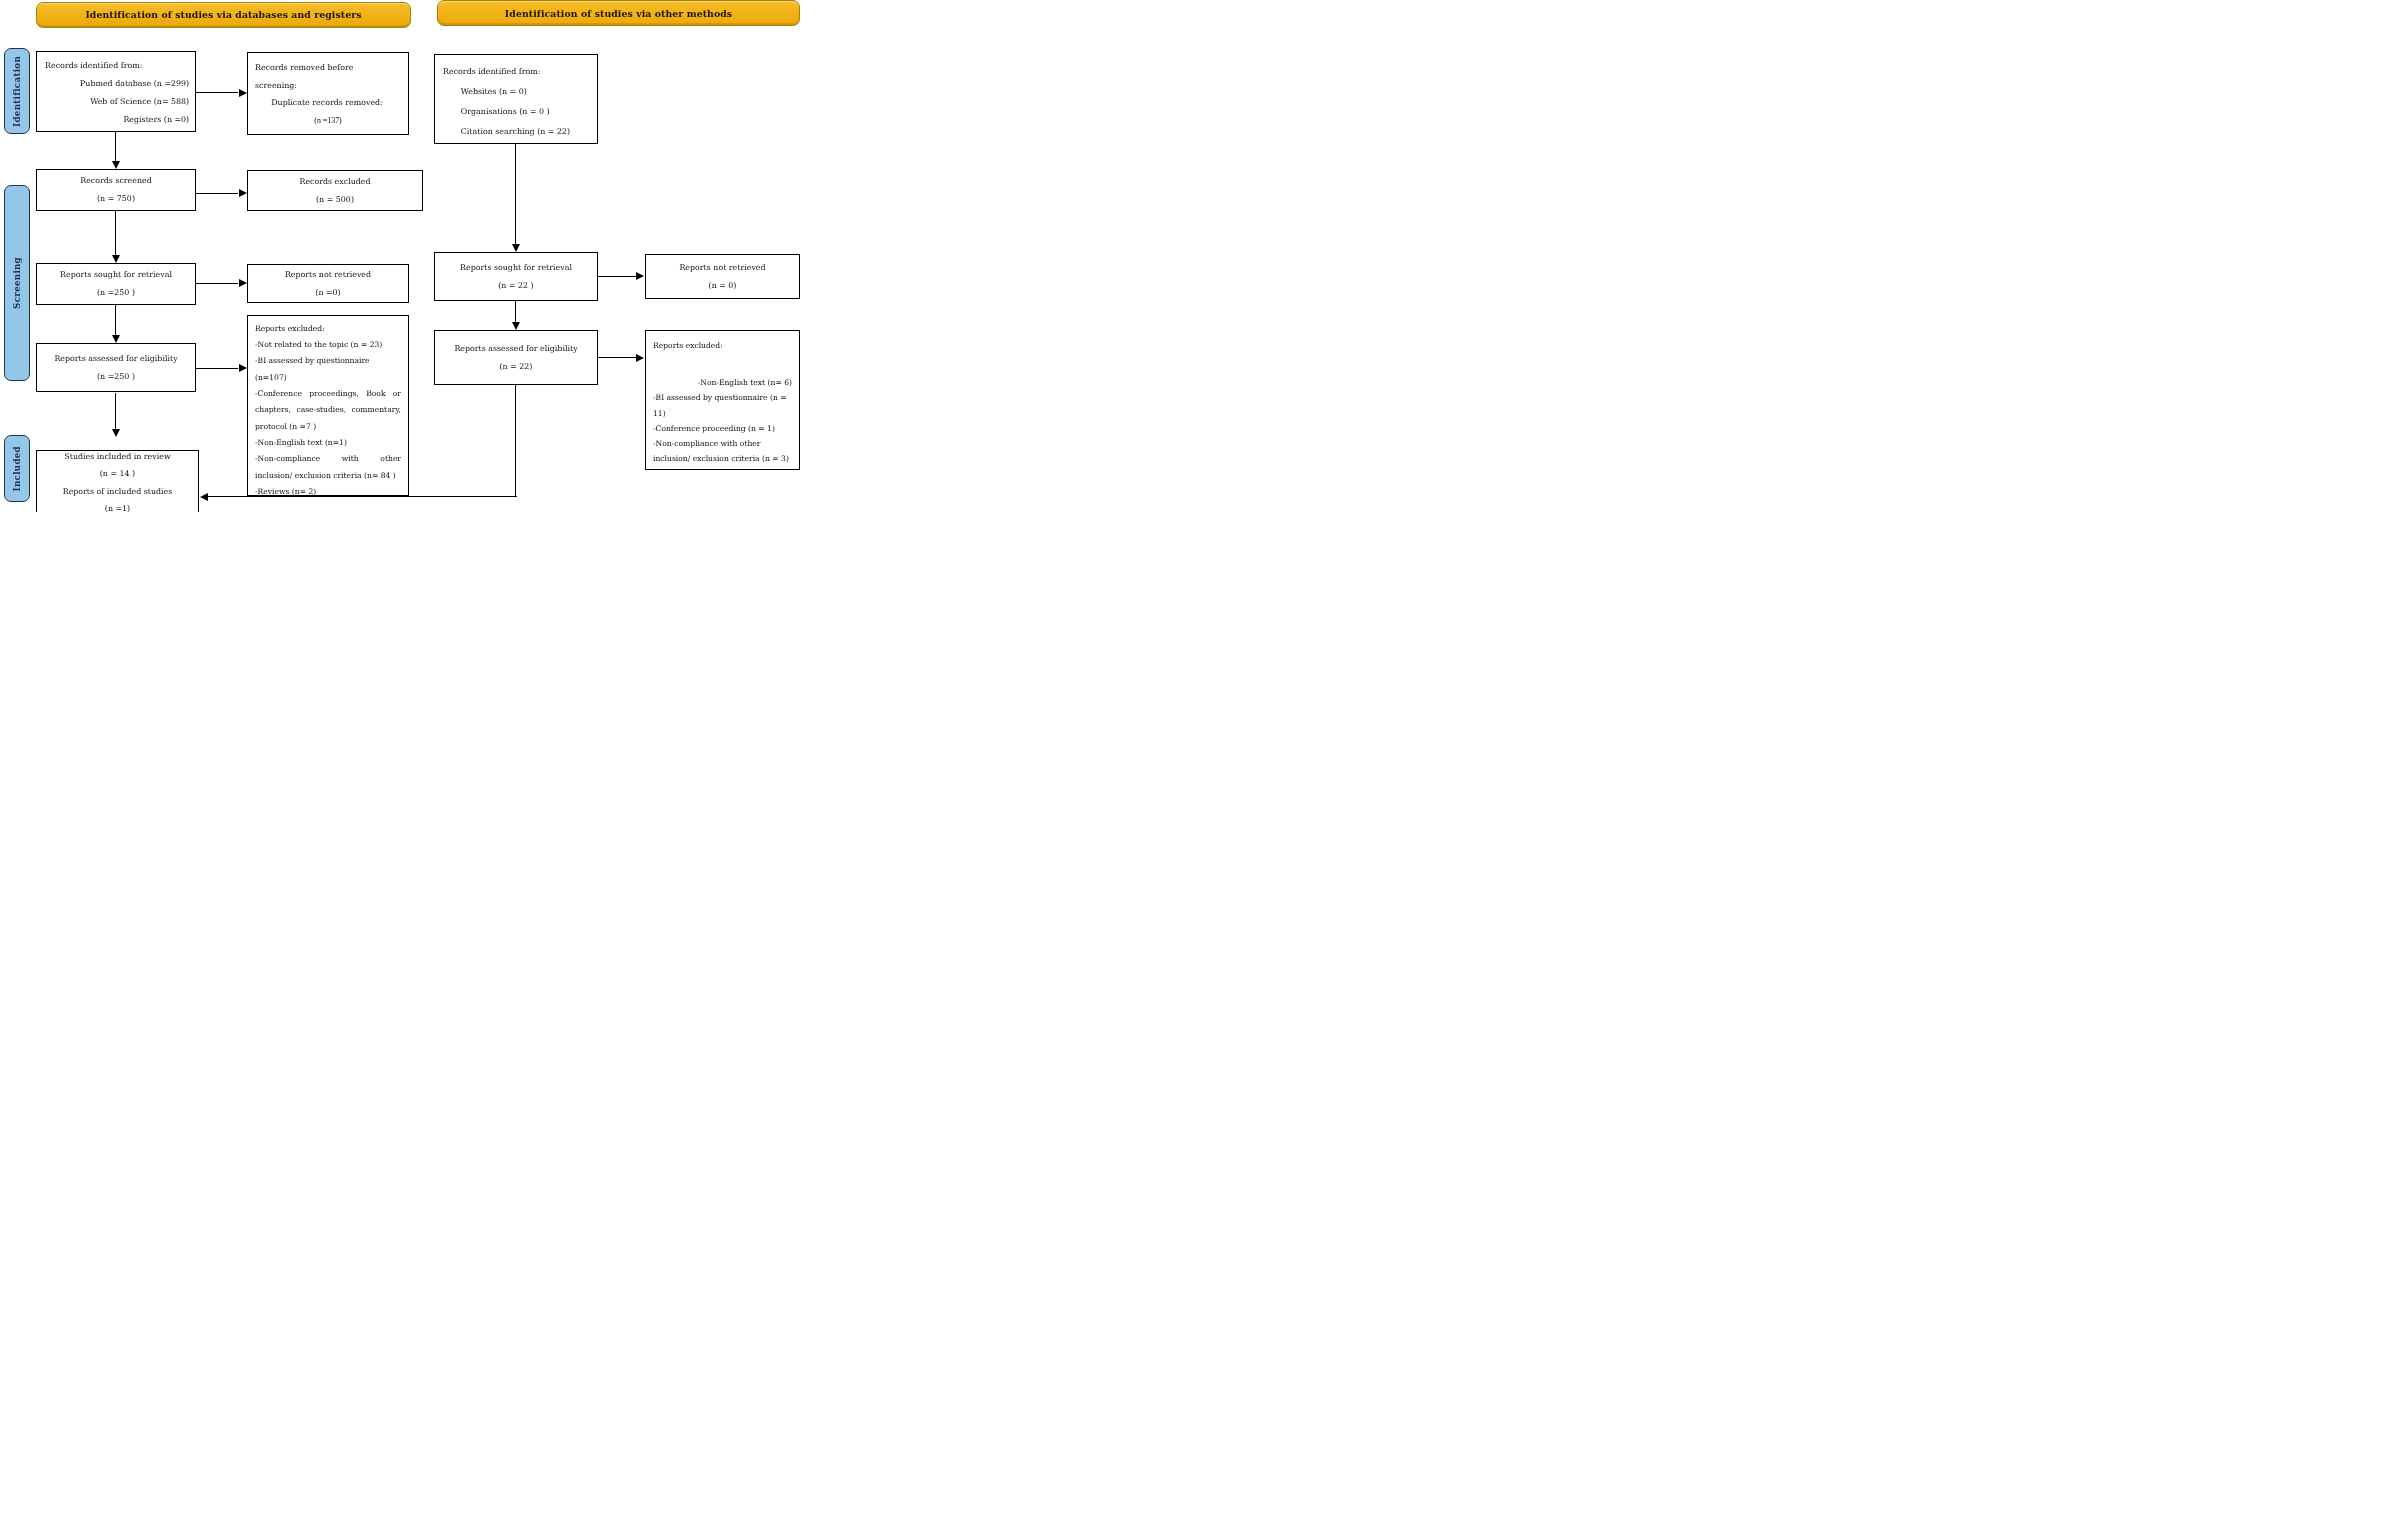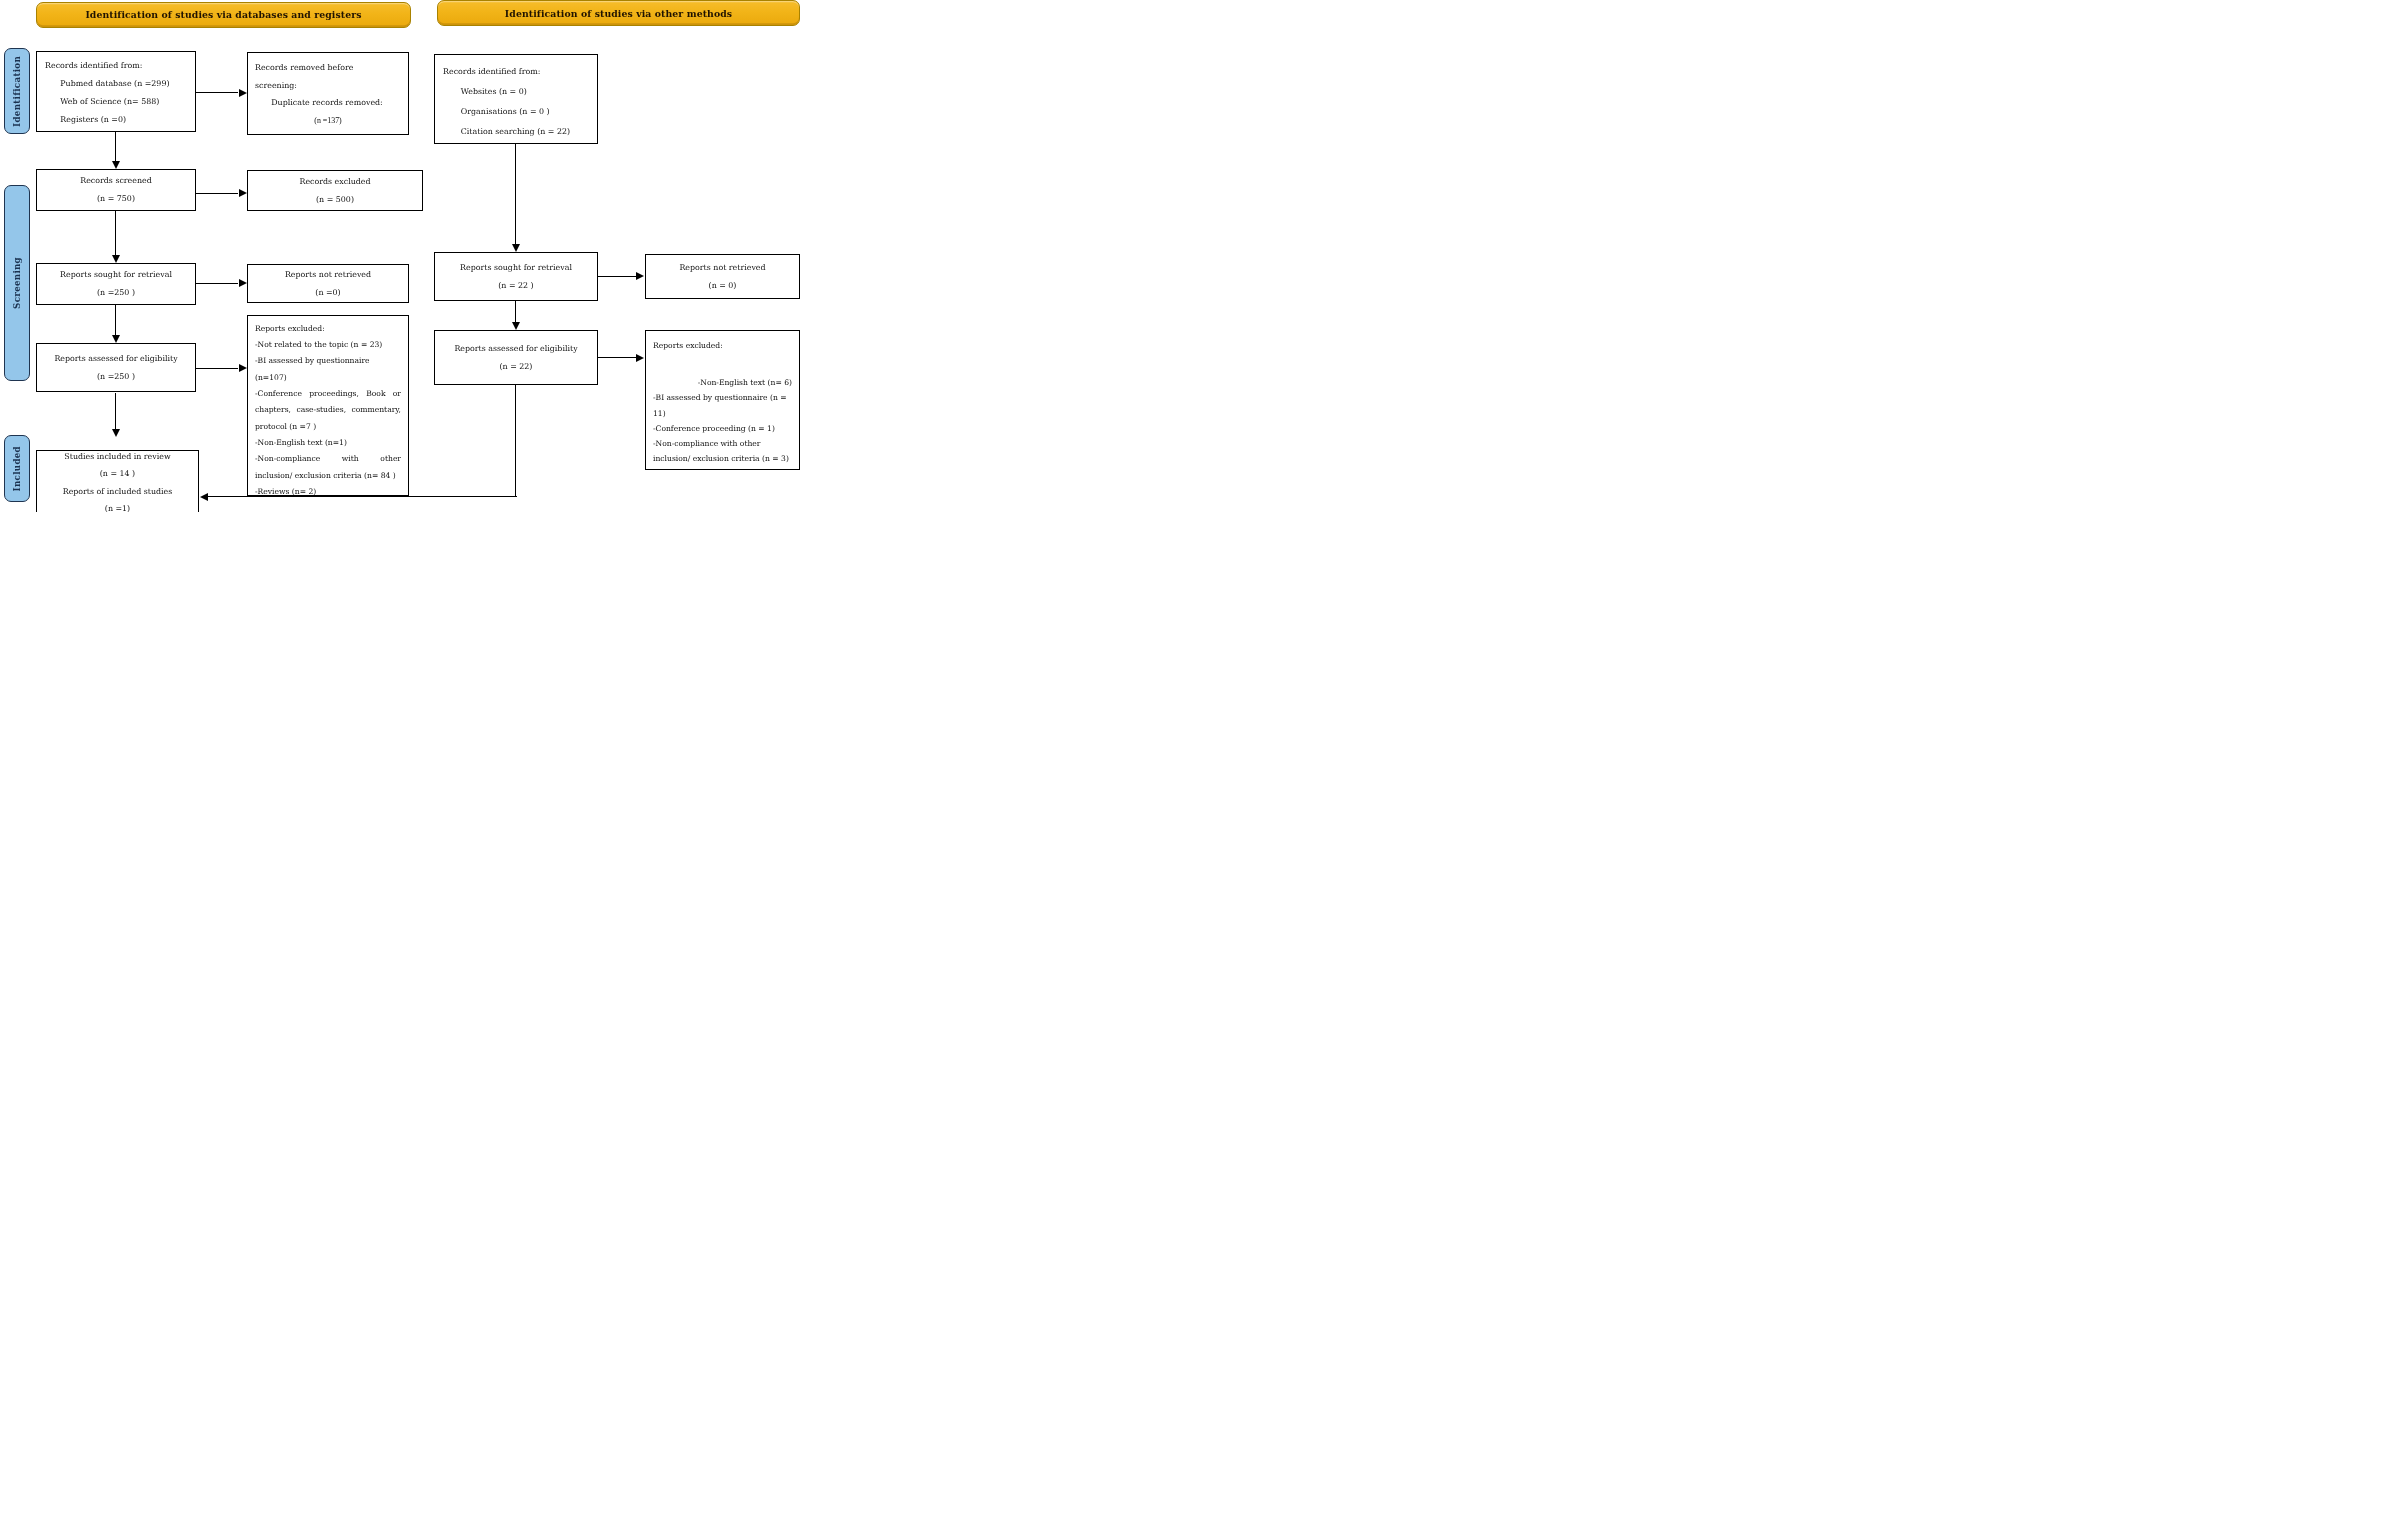--- a/index.html
+++ b/index.html
@@ -26,21 +26,21 @@
     font-weight:bold; font-size:8.7px; color:#1b3250; letter-spacing:0.3px;
   }
   
   .box {
     position:absolute; background:#fff; border:1.2px solid #000;
     border-top-width:1.7px; border-bottom-width:1.7px;
     font-size:7.9px; line-height:2.25; box-sizing:border-box;
   }
   .center-box { display:flex; flex-direction:column; align-items:center; justify-content:center; text-align:center; }
   .pad-a { padding:4.7px 5.8px; line-height:2.3; }
-  .pad-a .indent { padding-left:17.5px; }
+  .pad-a .indent { padding-left:17.5px;text-align:right; }
   .pad-a .t { padding-left:2.3px; }
   .pad-j { padding:7px 5.8px; line-height:2.55; }
   .pad-j .indent { padding-left:20px; }
   .pad-j .t { padding-left:2.3px; }
   .pad-f { padding:5.8px 7px; line-height:2.25; }
   .f-title { max-width:104px; }
   .f-sub { padding-left:16.3px; }
   .f-count { text-align:center;font-family:Liberation Serif, serif; }
   .list-box { padding:4.7px 7px; font-size:7.6px; line-height:2.15; }
   .list-box .justify { text-align:justify; }

